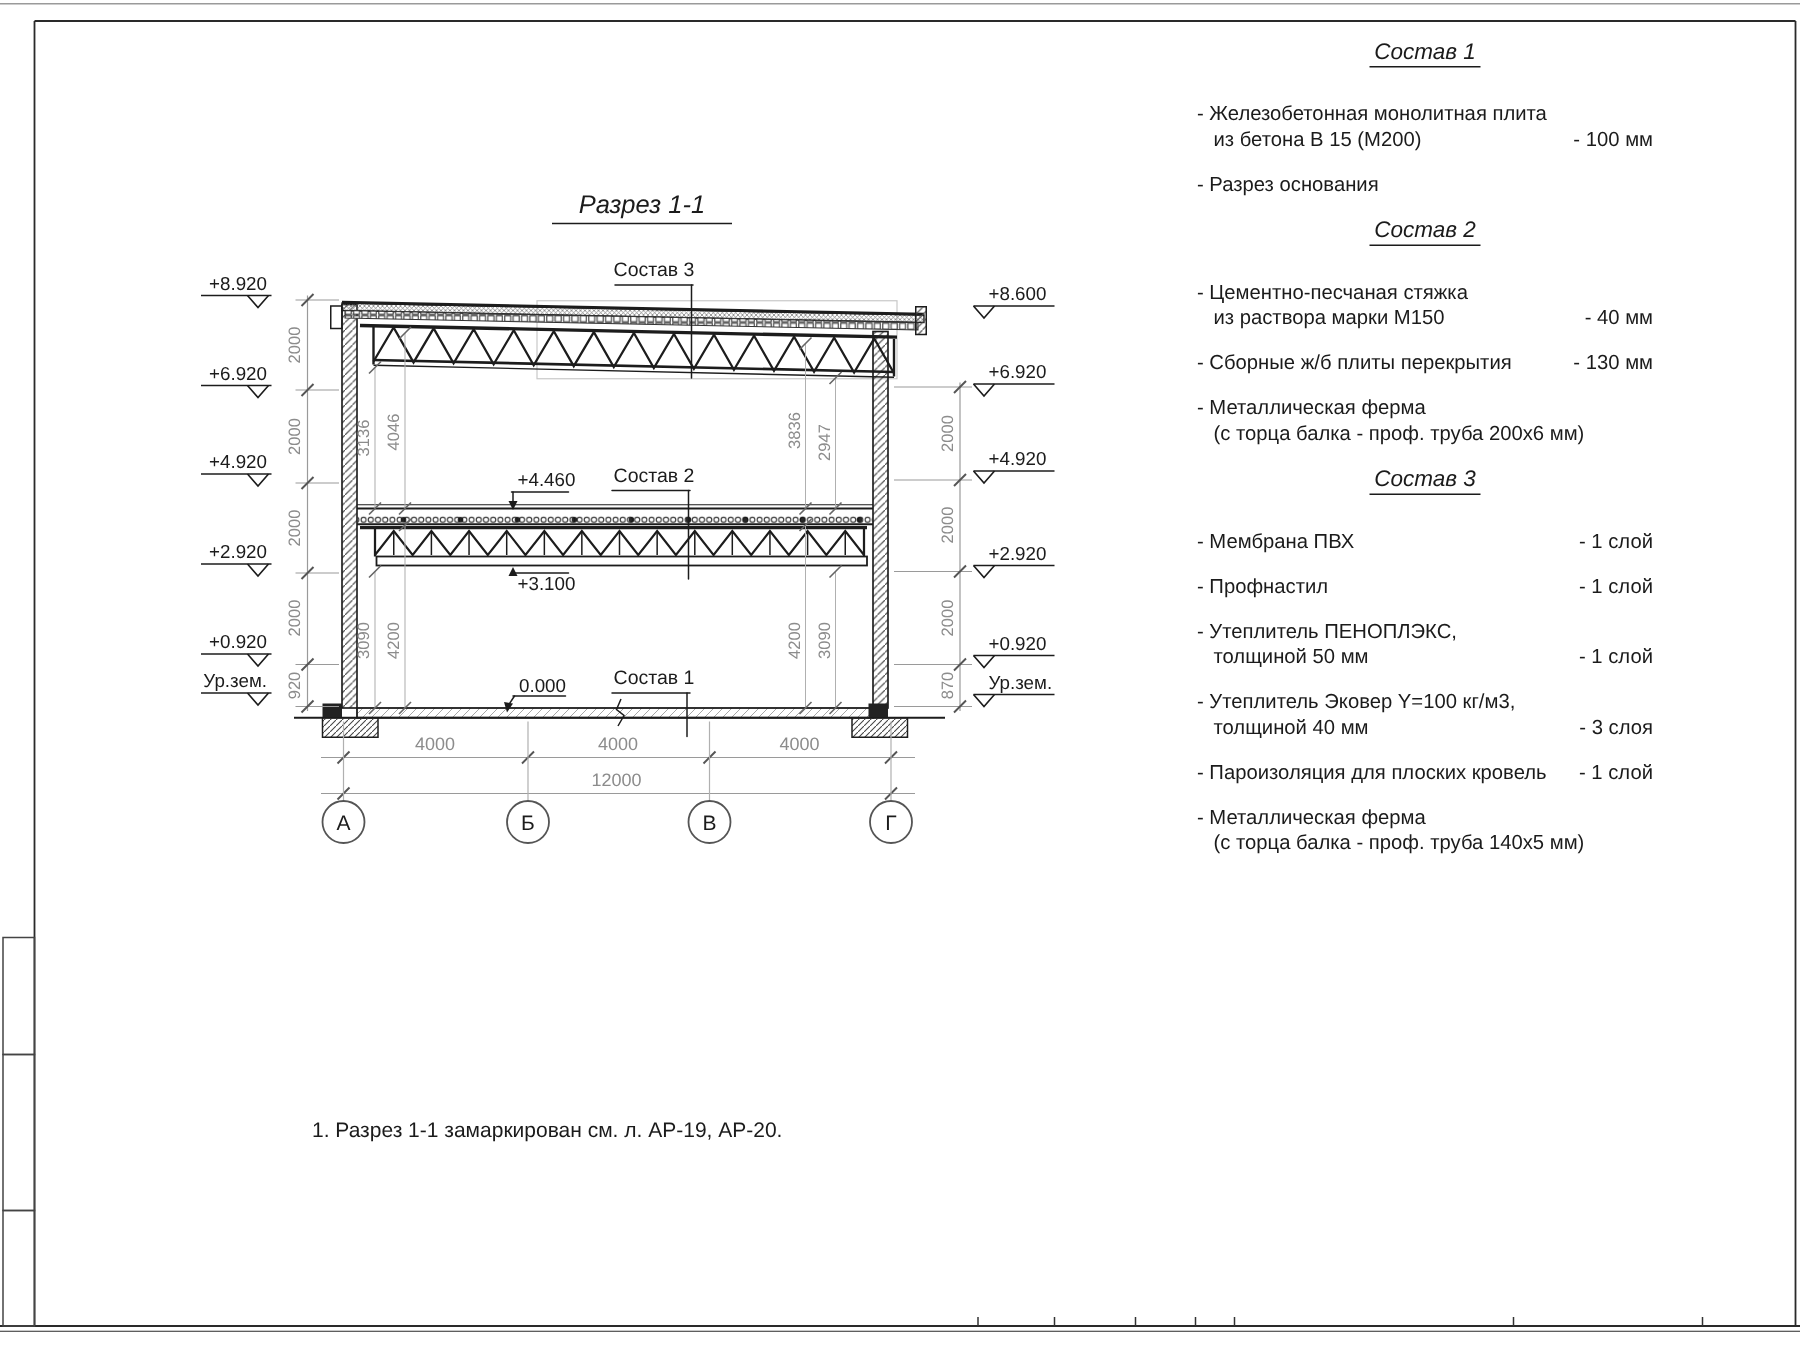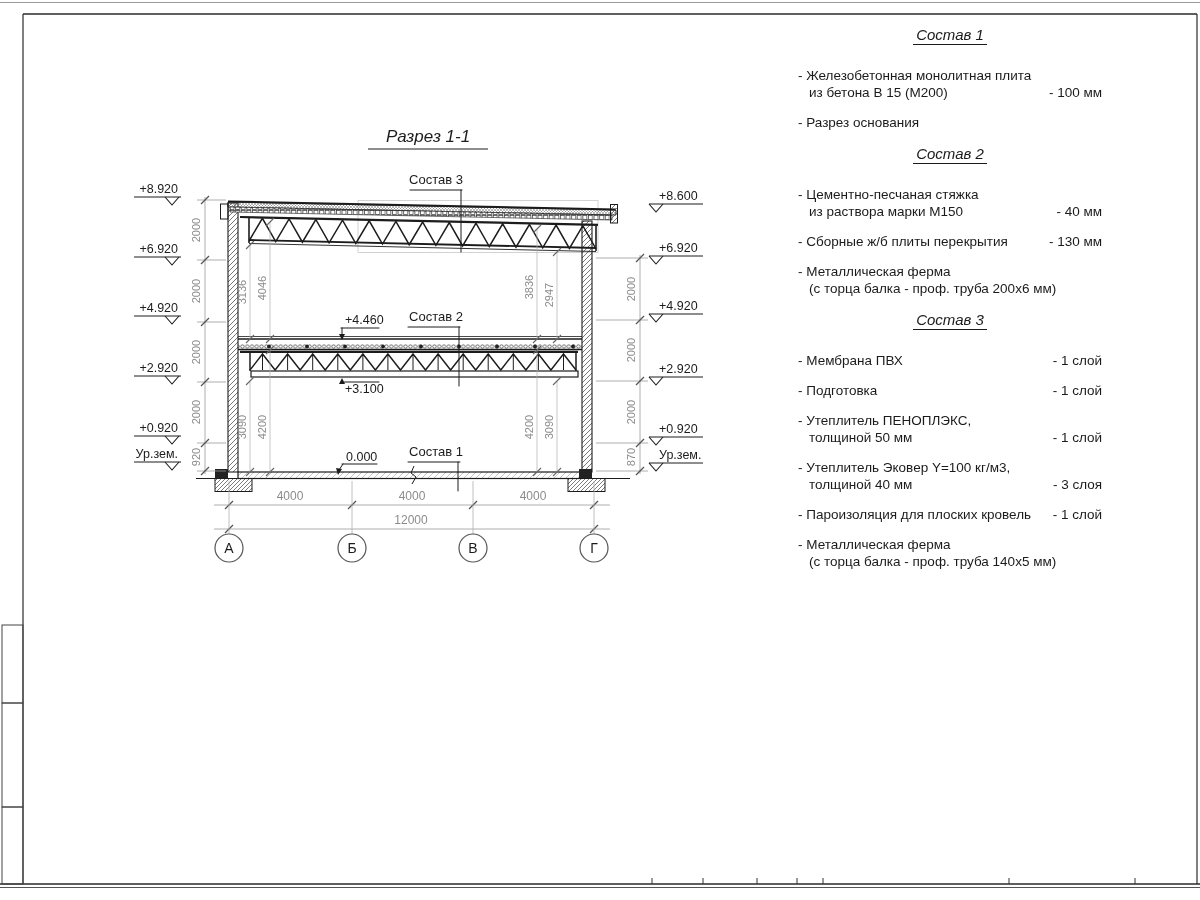--- a/index.html
+++ b/index.html
@@ -367,21 +367,21 @@
     </div>
   </div>
 
   <div class="comp-section">
     <div class="comp-title"><span>Состав 3</span></div>
     <div class="comp-item">
       <div class="item-text">- Мембрана ПВХ</div>
       <div class="item-value">- 1 слой</div>
     </div>
     <div class="comp-item">
-      <div class="item-text">- Подготовка</div>
+      <div class="item-text">- Профнастил</div>
       <div class="item-value">- 1 слой</div>
     </div>
     <div class="comp-item">
       <div class="item-text">- Утеплитель ПЕНОПЛЭКС,
 толщиной 50 мм</div>
       <div class="item-value">- 1 слой</div>
     </div>
     <div class="comp-item">
       <div class="item-text">- Утеплитель Эковер Y=100 кг/м3,
 толщиной 40 мм</div>
@@ -393,14 +393,15 @@
     </div>
     <div class="comp-item">
       <div class="item-text">- Металлическая ферма
 (с торца балка - проф. труба 140х5 мм)</div>
       <div class="item-value"></div>
     </div>
   </div>
 
 </div>
 
+<div id="note">1. Разрез 1-1 замаркирован см. л. АР-19, АР-20.</div>
 
 </div>
 
 </body></html>

